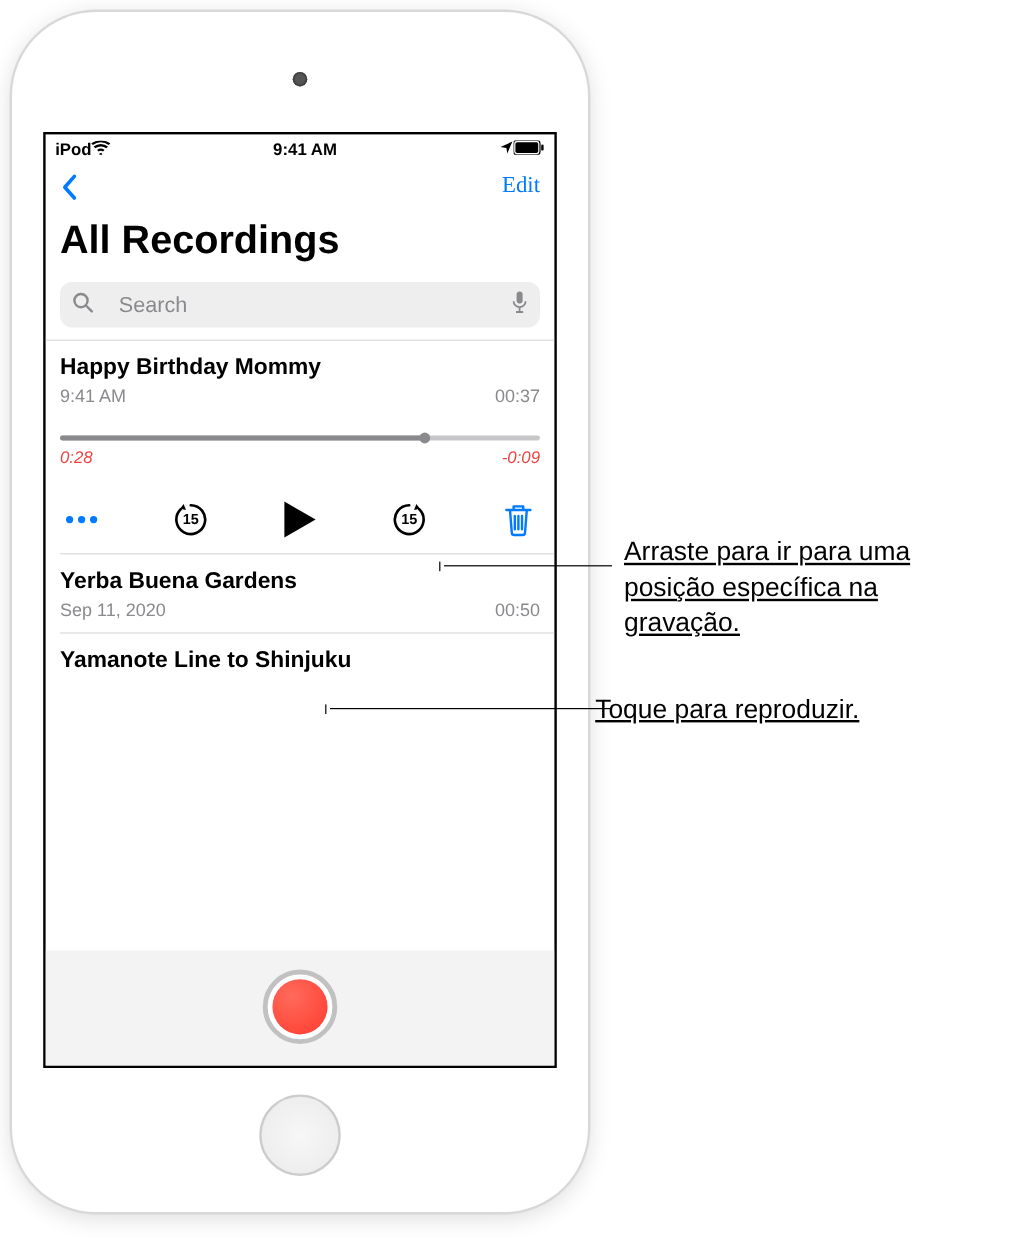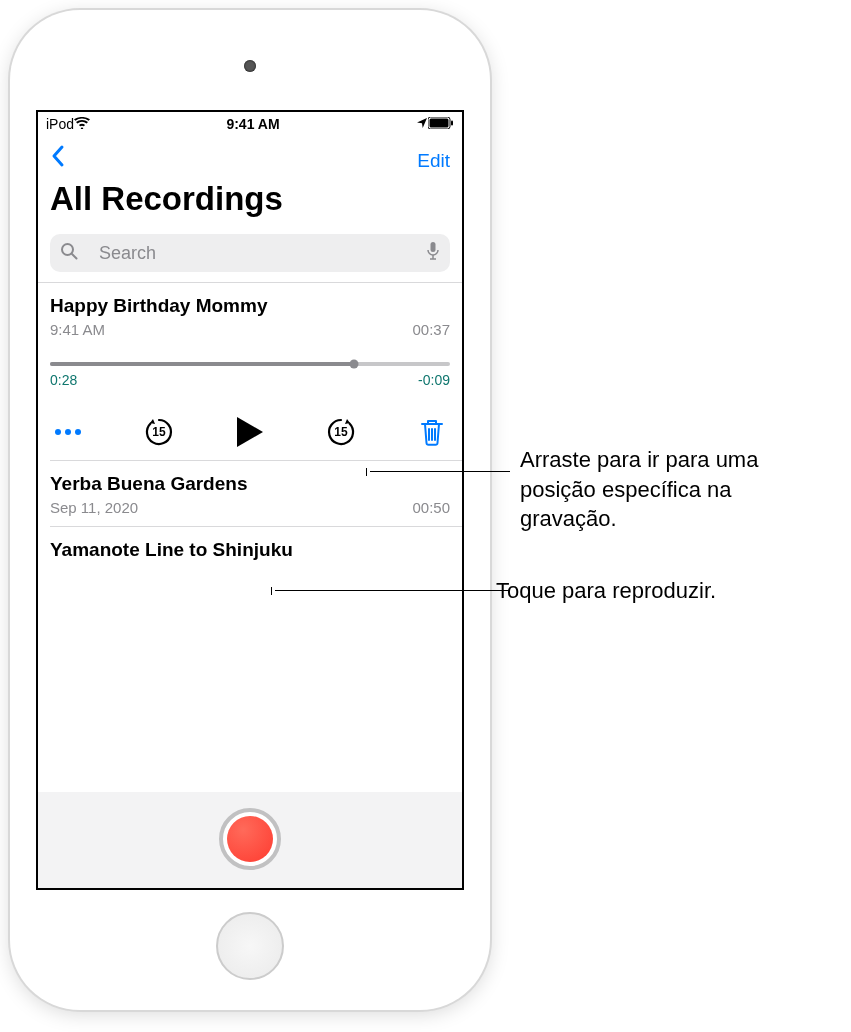--- a/index.html
+++ b/index.html
@@ -53,26 +53,27 @@
       flex-direction: column;
     }
     .status-bar {
       display: flex;
       justify-content: space-between;
       align-items: center;
       padding: 4px 8px;
       font-size: 14px;
       font-weight: 500;
     }
-    .status-left, .status-right { display: flex; align-items: center; gap: 0; }
+    .status-left, .status-right { display: flex; align-items: center; gap: 0; font-weight: bold; }
     .nav-bar {
       display: flex;
       justify-content: space-between;
-      align-items: flex-end;
+      align-items: flex-start;
       padding: 8px 12px 4px 12px;
+      font-family: Liberation Serif, serif;
     }
     .back-chevron { color: #007aff; }
     .edit-btn { color: #007aff; font-size: 19px; }
     .title-row { padding: 4px 12px 16px 12px; }
     .title { font-size: 33px; font-weight: 700; }
     .search-row { padding: 0 12px 10px 12px; }
     .search-box {
       background: #eeeeef;
       border-radius: 10px;
       height: 38px;
@@ -117,22 +118,23 @@
       transform: translate(-50%, -50%);
       width: 9px;
       height: 9px;
       background: #8a8a8e;
       border-radius: 50%;
     }
     .scrubber-times {
       display: flex;
       justify-content: space-between;
       font-size: 14px;
-      color: #0f766e;
+      color: #ef4444;
       margin-top: 6px;
+      font-style: italic;
     }
     .controls {
       display: flex;
       justify-content: space-between;
       align-items: center;
       margin-top: 26px;
       gap: 18px;
     }
     .ctrl { width: 36px; height: 36px; display: flex; justify-content: center; align-items: center; }
     .more-dots { color: #007aff; font-size: 24px; letter-spacing: 2px; font-weight: 700; }
@@ -158,20 +160,21 @@
       height: 100%;
       border-radius: 50%;
       background: radial-gradient(circle at 35% 30%, #ff6a5a, #fe3b30);
     }
     
     .callout {
       position: absolute;
       font-size: 22px;
       color: #000;
       line-height: 1.35;
+      text-decoration: underline;
     }
     .callout-line {
       position: absolute;
       height: 1px;
       background: #000;
     }
     .callout-line::before {
       content: "";
       position: absolute;
       left: -4px;

